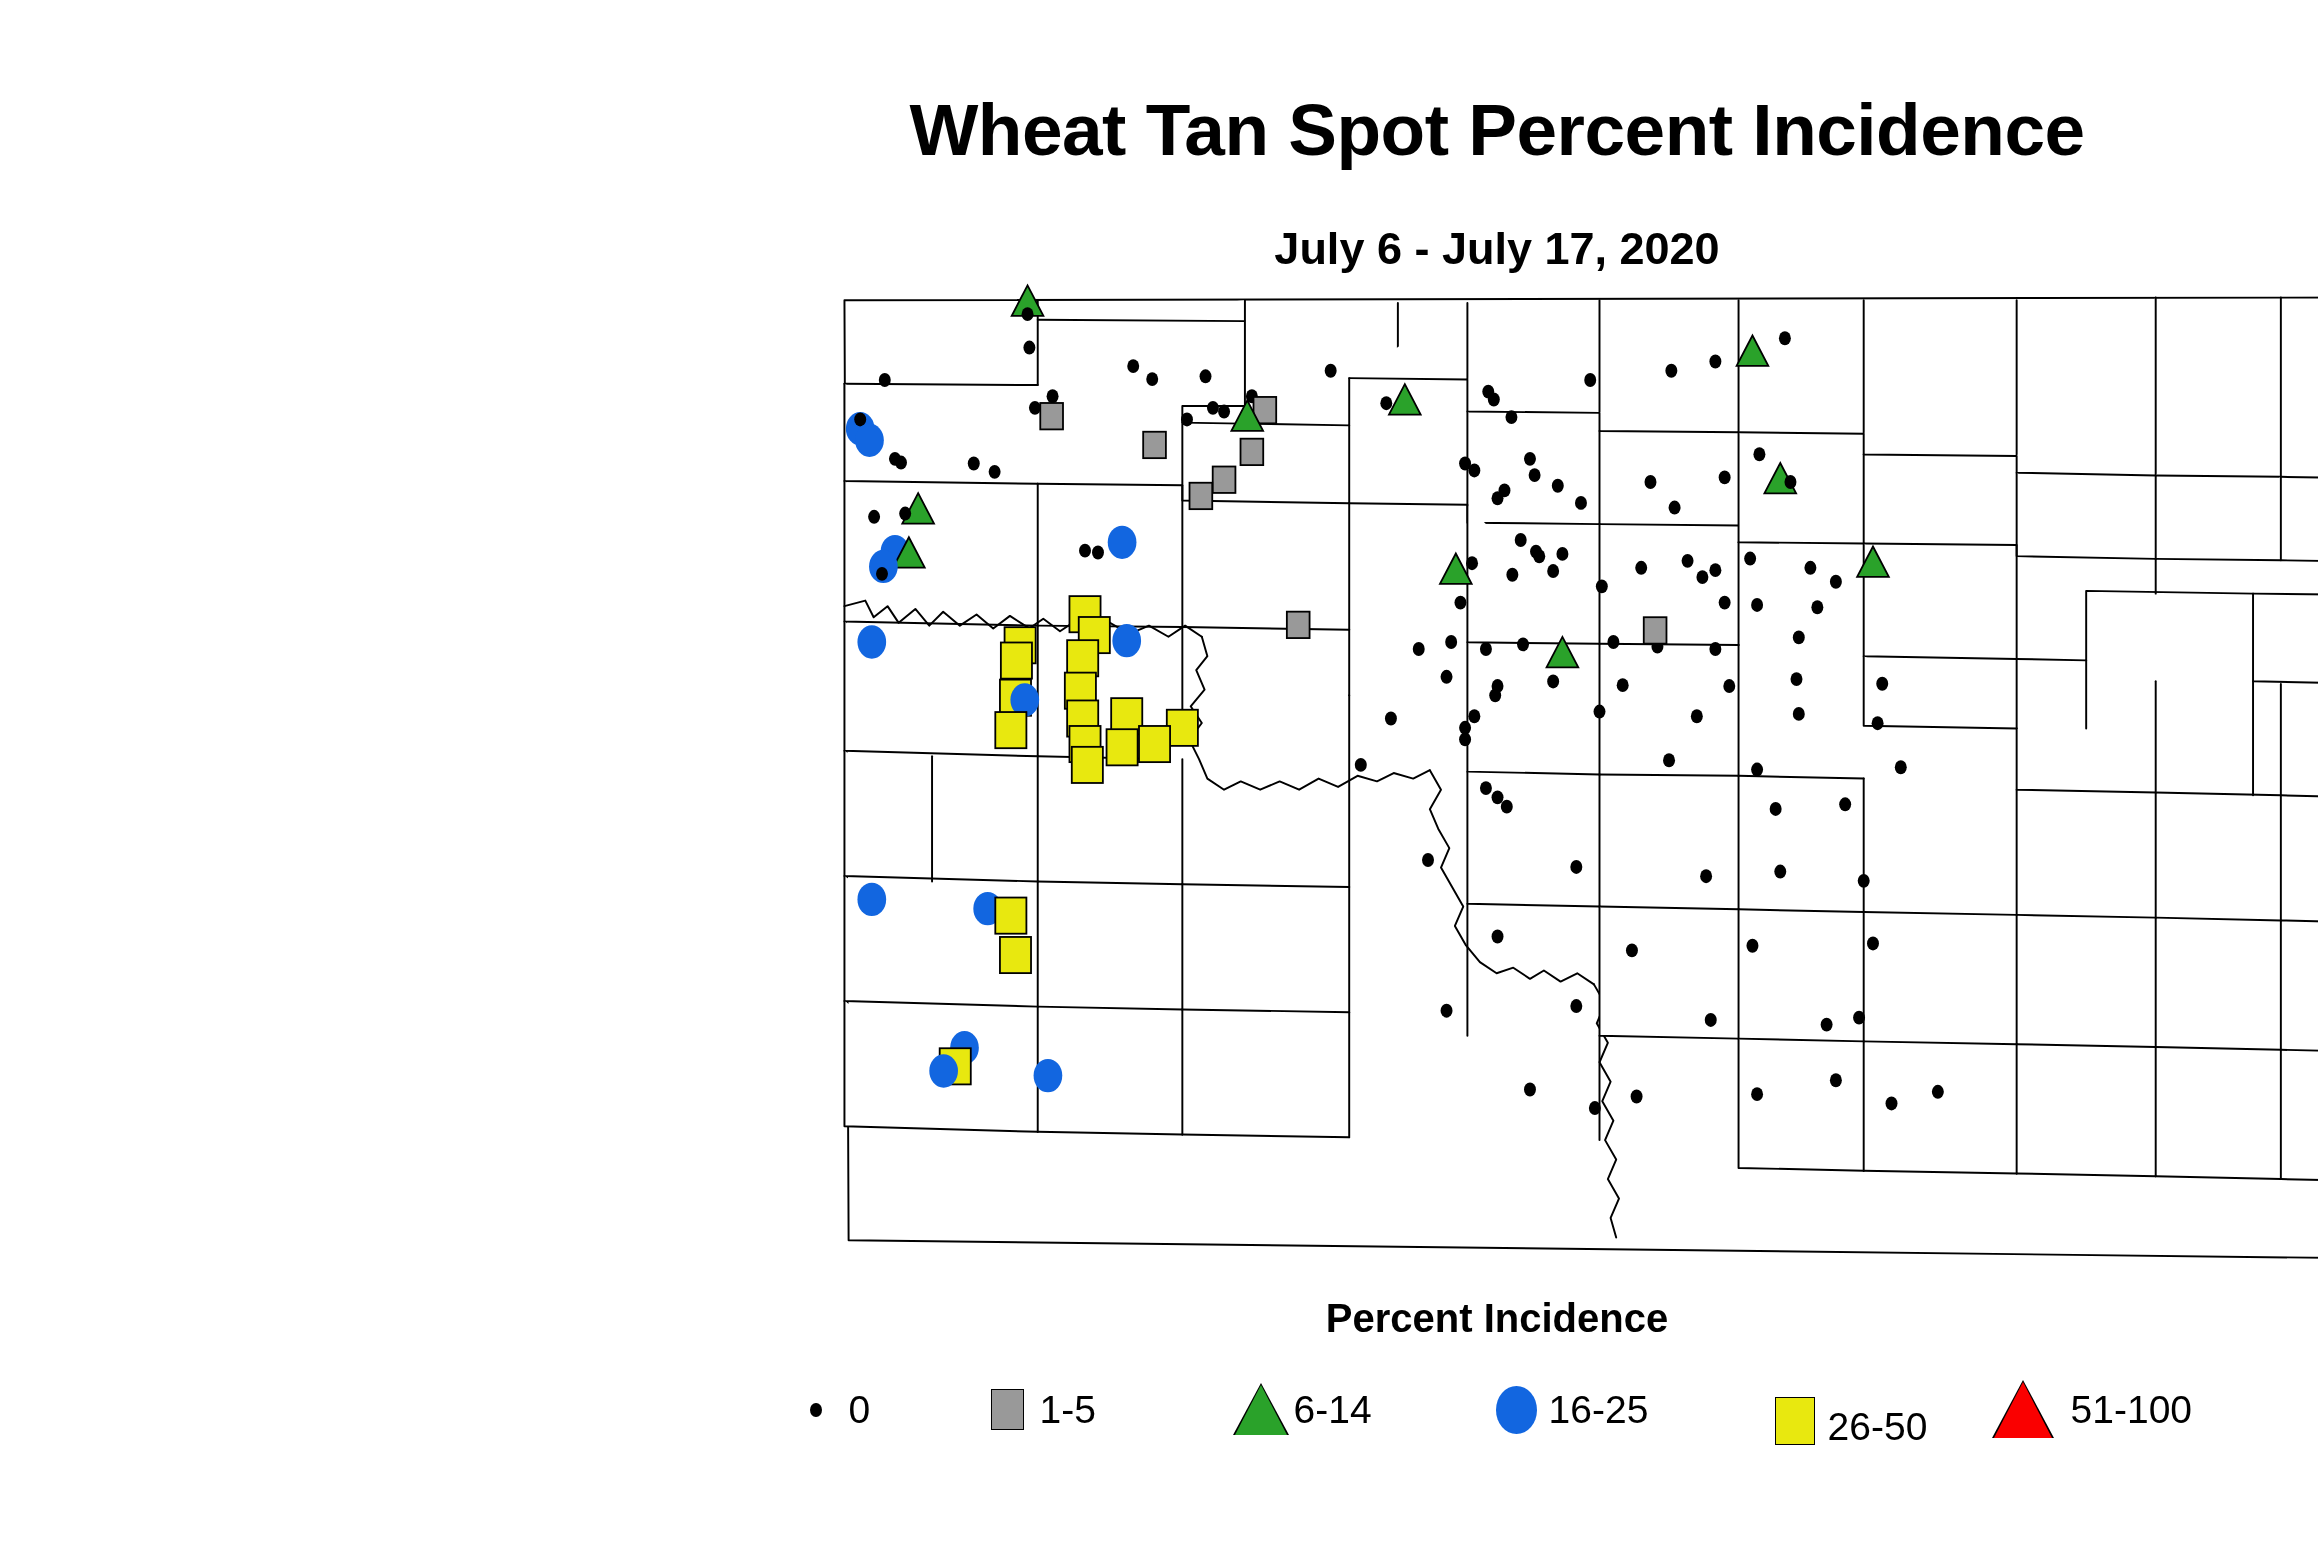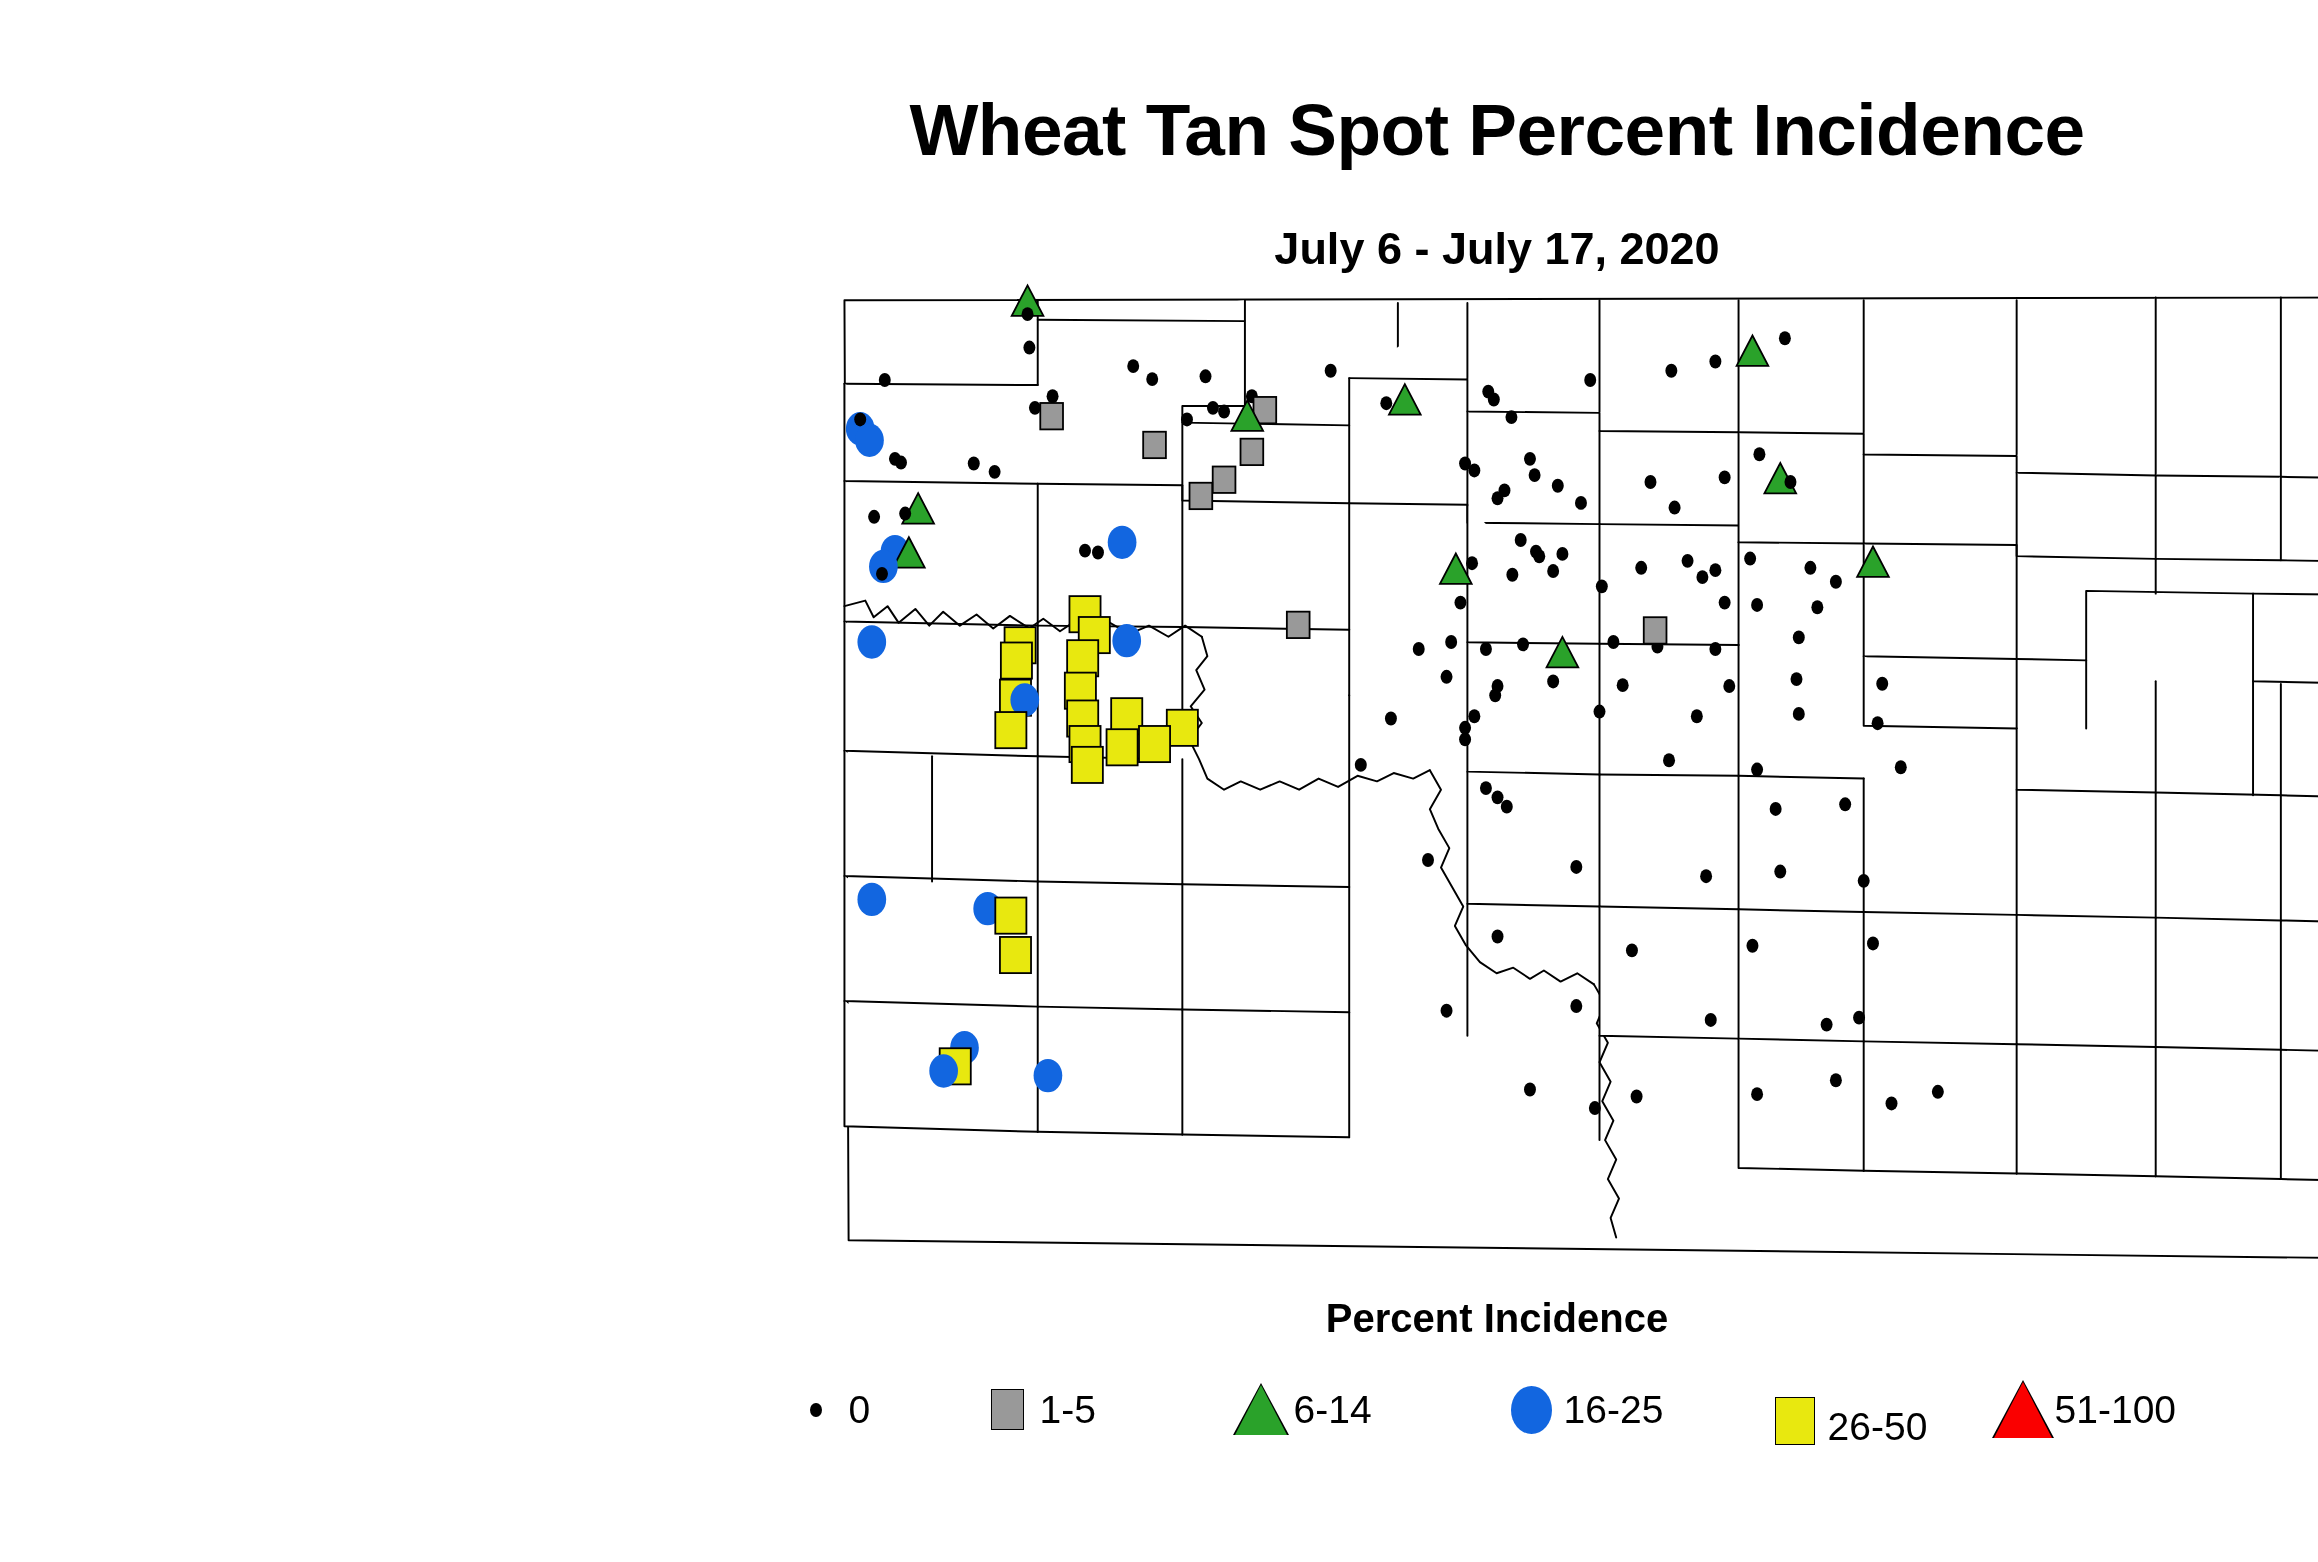--- a/index.html
+++ b/index.html
@@ -439,33 +439,33 @@
       </div>
       <div class="legend-item" style="left: 445px;">
         <div class="legend-swatch">
           <div style="position: relative; width: 52px; height: 50px;">
             <div style="position: absolute; left: 0px; top: 0px; width: 0px; height: 0px; border-left: 28px solid transparent; border-right: 28px solid transparent; border-bottom: 52px solid rgb(0, 0, 0); margin-left: -2px; margin-top: -1.9px;"></div>
             <div style="position: absolute; left: 0px; top: 0px; width: 0px; height: 0px; border-left: 26px solid transparent; border-right: 26px solid transparent; border-bottom: 50px solid rgb(42, 162, 42);"></div>
           </div>
         </div>
         <div class="legend-label">6-14</div>
       </div>
-      <div class="legend-item" style="left: 715px;">
+      <div class="legend-item" style="left: 700px;">
         <div class="legend-swatch">
           <div style="width: 41px; height: 48px; background: rgb(18, 102, 224); border-radius: 50%;"></div>
         </div>
         <div class="legend-label">16-25</div>
       </div>
       <div class="legend-item" style="left: 979px; align-items: flex-end;">
         <div class="legend-swatch">
           <div style="width: 40px; height: 48px; background: rgb(232, 232, 15); border: 1.9px solid rgb(0, 0, 0); box-sizing: border-box;"></div>
         </div>
         <div class="legend-label">26-50</div>
       </div>
-      <div class="legend-item" style="left: 1206px;">
+      <div class="legend-item" style="left: 1206px; gap: 16px;">
         <div class="legend-swatch">
           <div style="position: relative; width: 58px; height: 56px;">
             <div style="position: absolute; left: 0px; top: 0px; width: 0px; height: 0px; border-left: 31px solid transparent; border-right: 31px solid transparent; border-bottom: 58px solid rgb(0, 0, 0); margin-left: -2.2px; margin-top: -1.9px;"></div>
             <div style="position: absolute; left: 0px; top: 0px; width: 0px; height: 0px; border-left: 29px solid transparent; border-right: 29px solid transparent; border-bottom: 56px solid rgb(250, 0, 0);"></div>
           </div>
         </div>
         <div class="legend-label">51-100</div>
       </div>
     </div>
 

